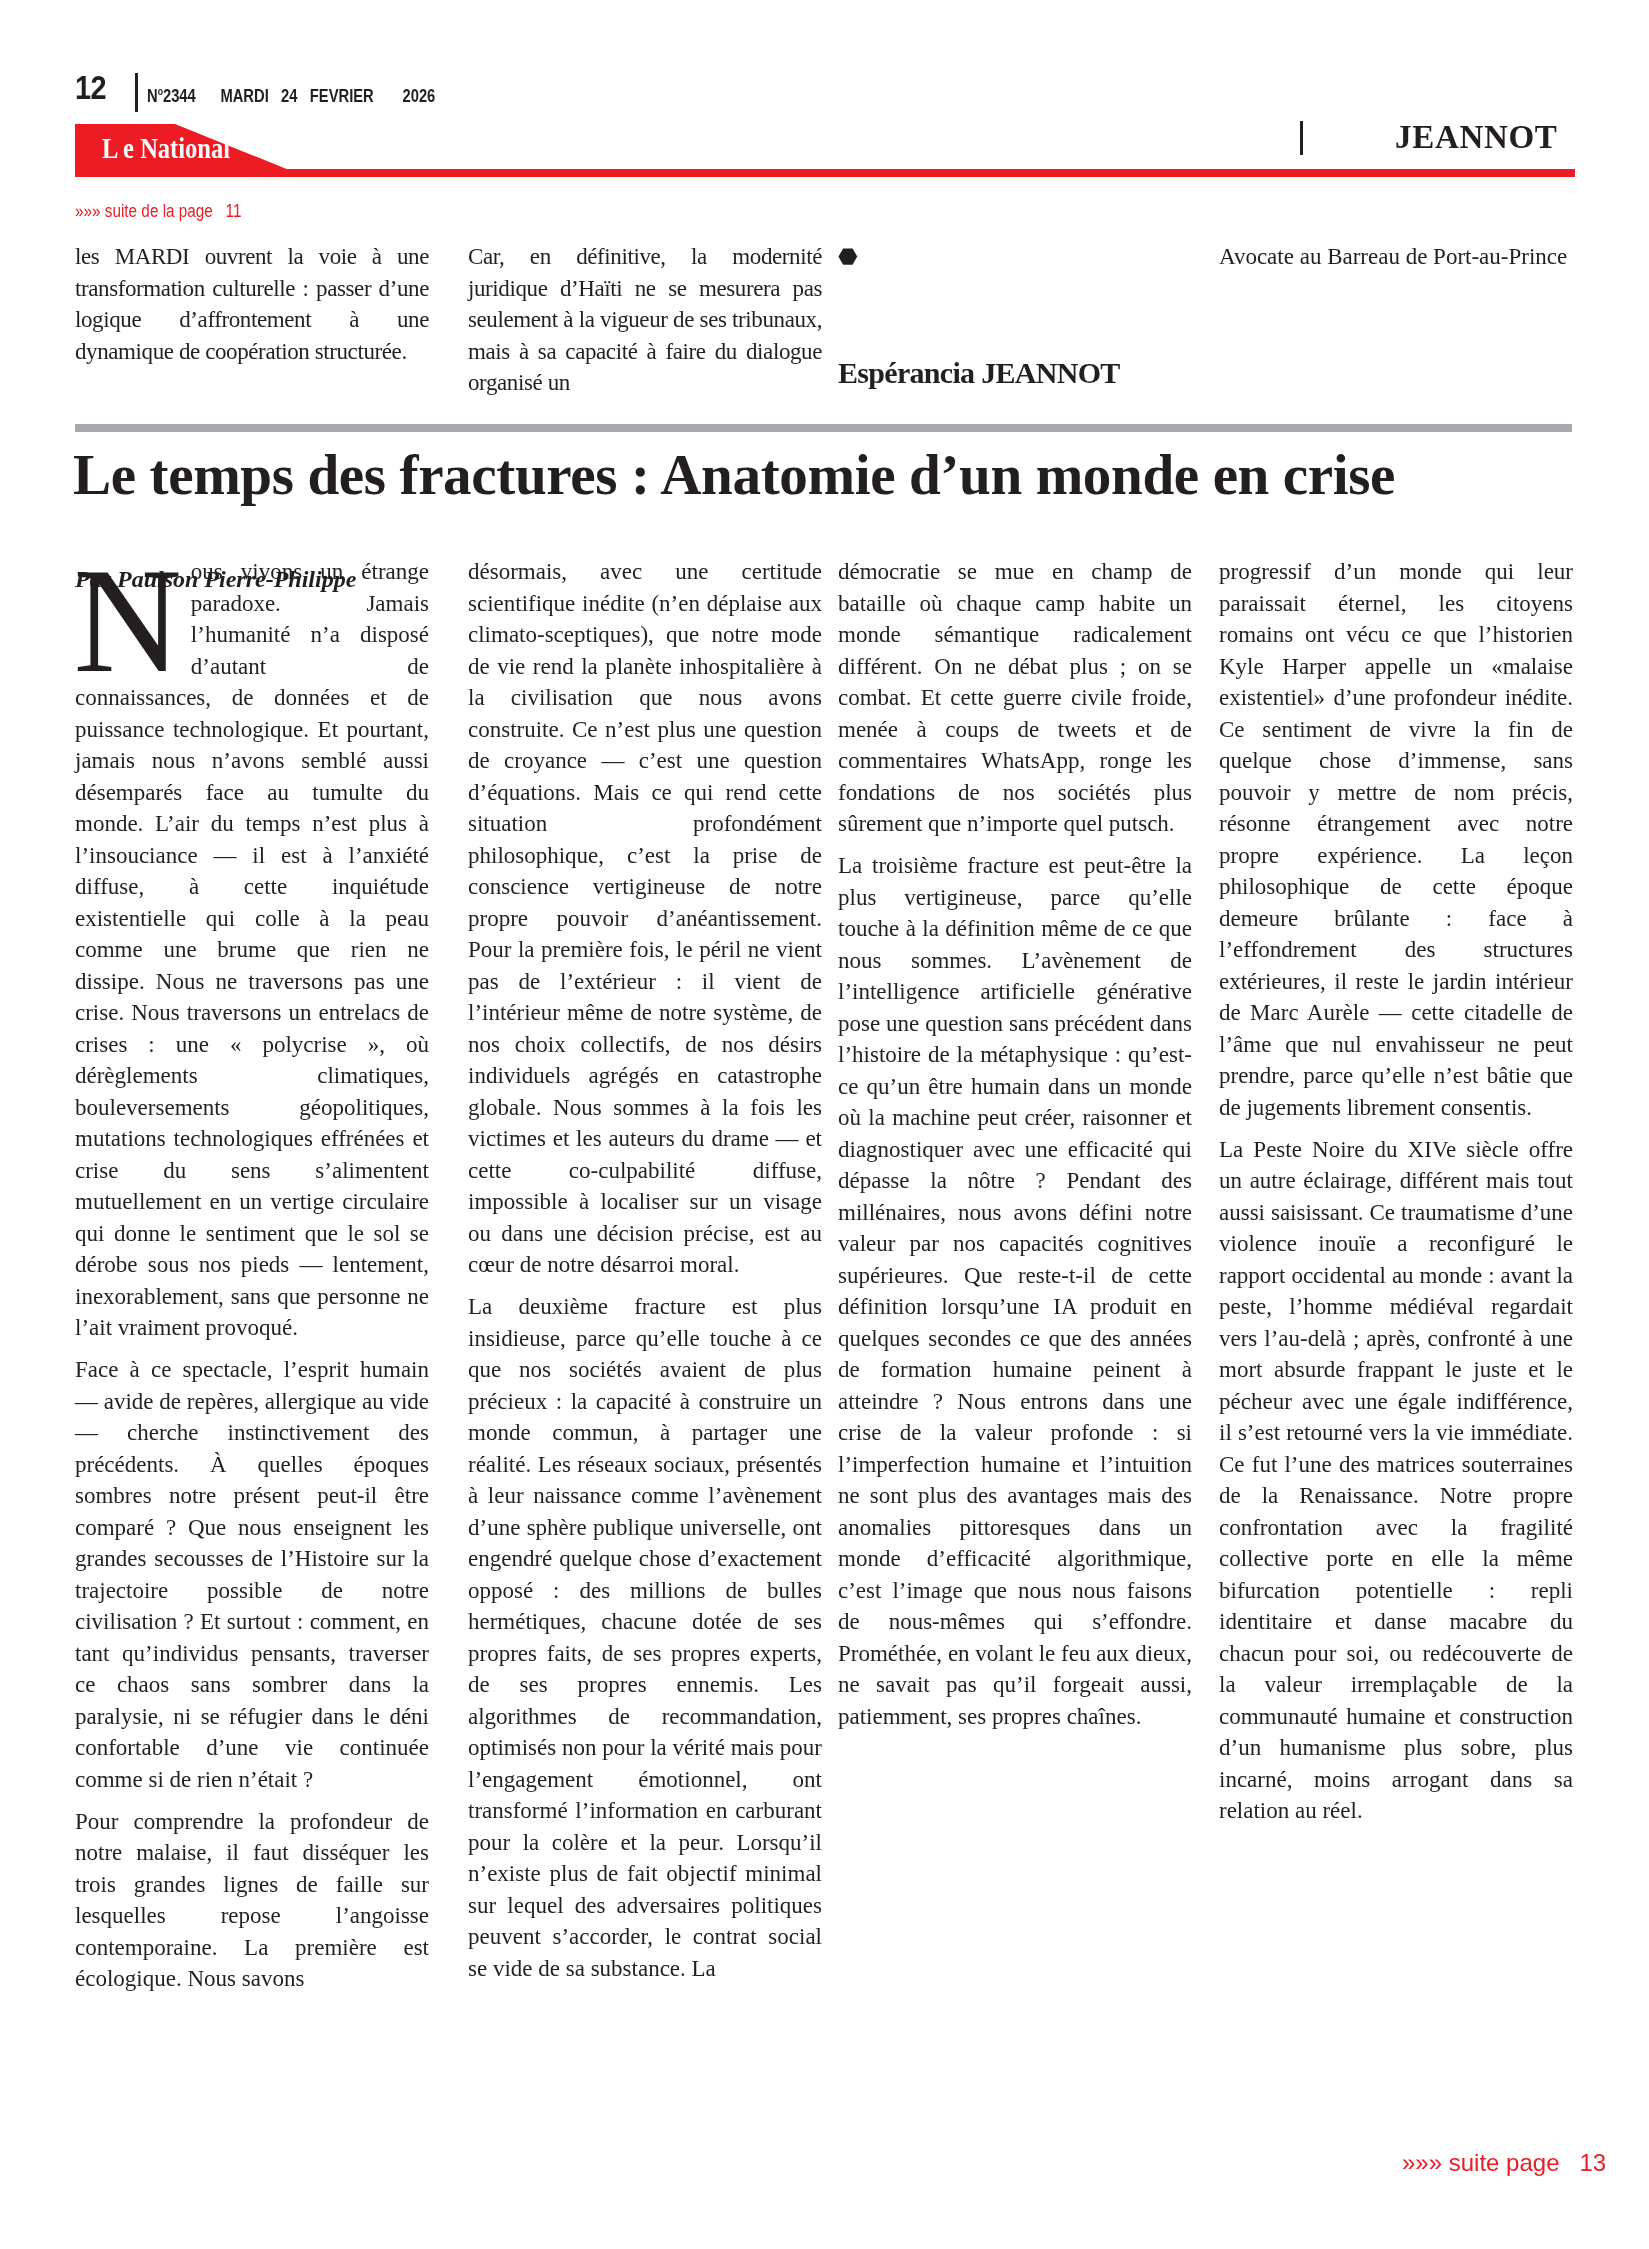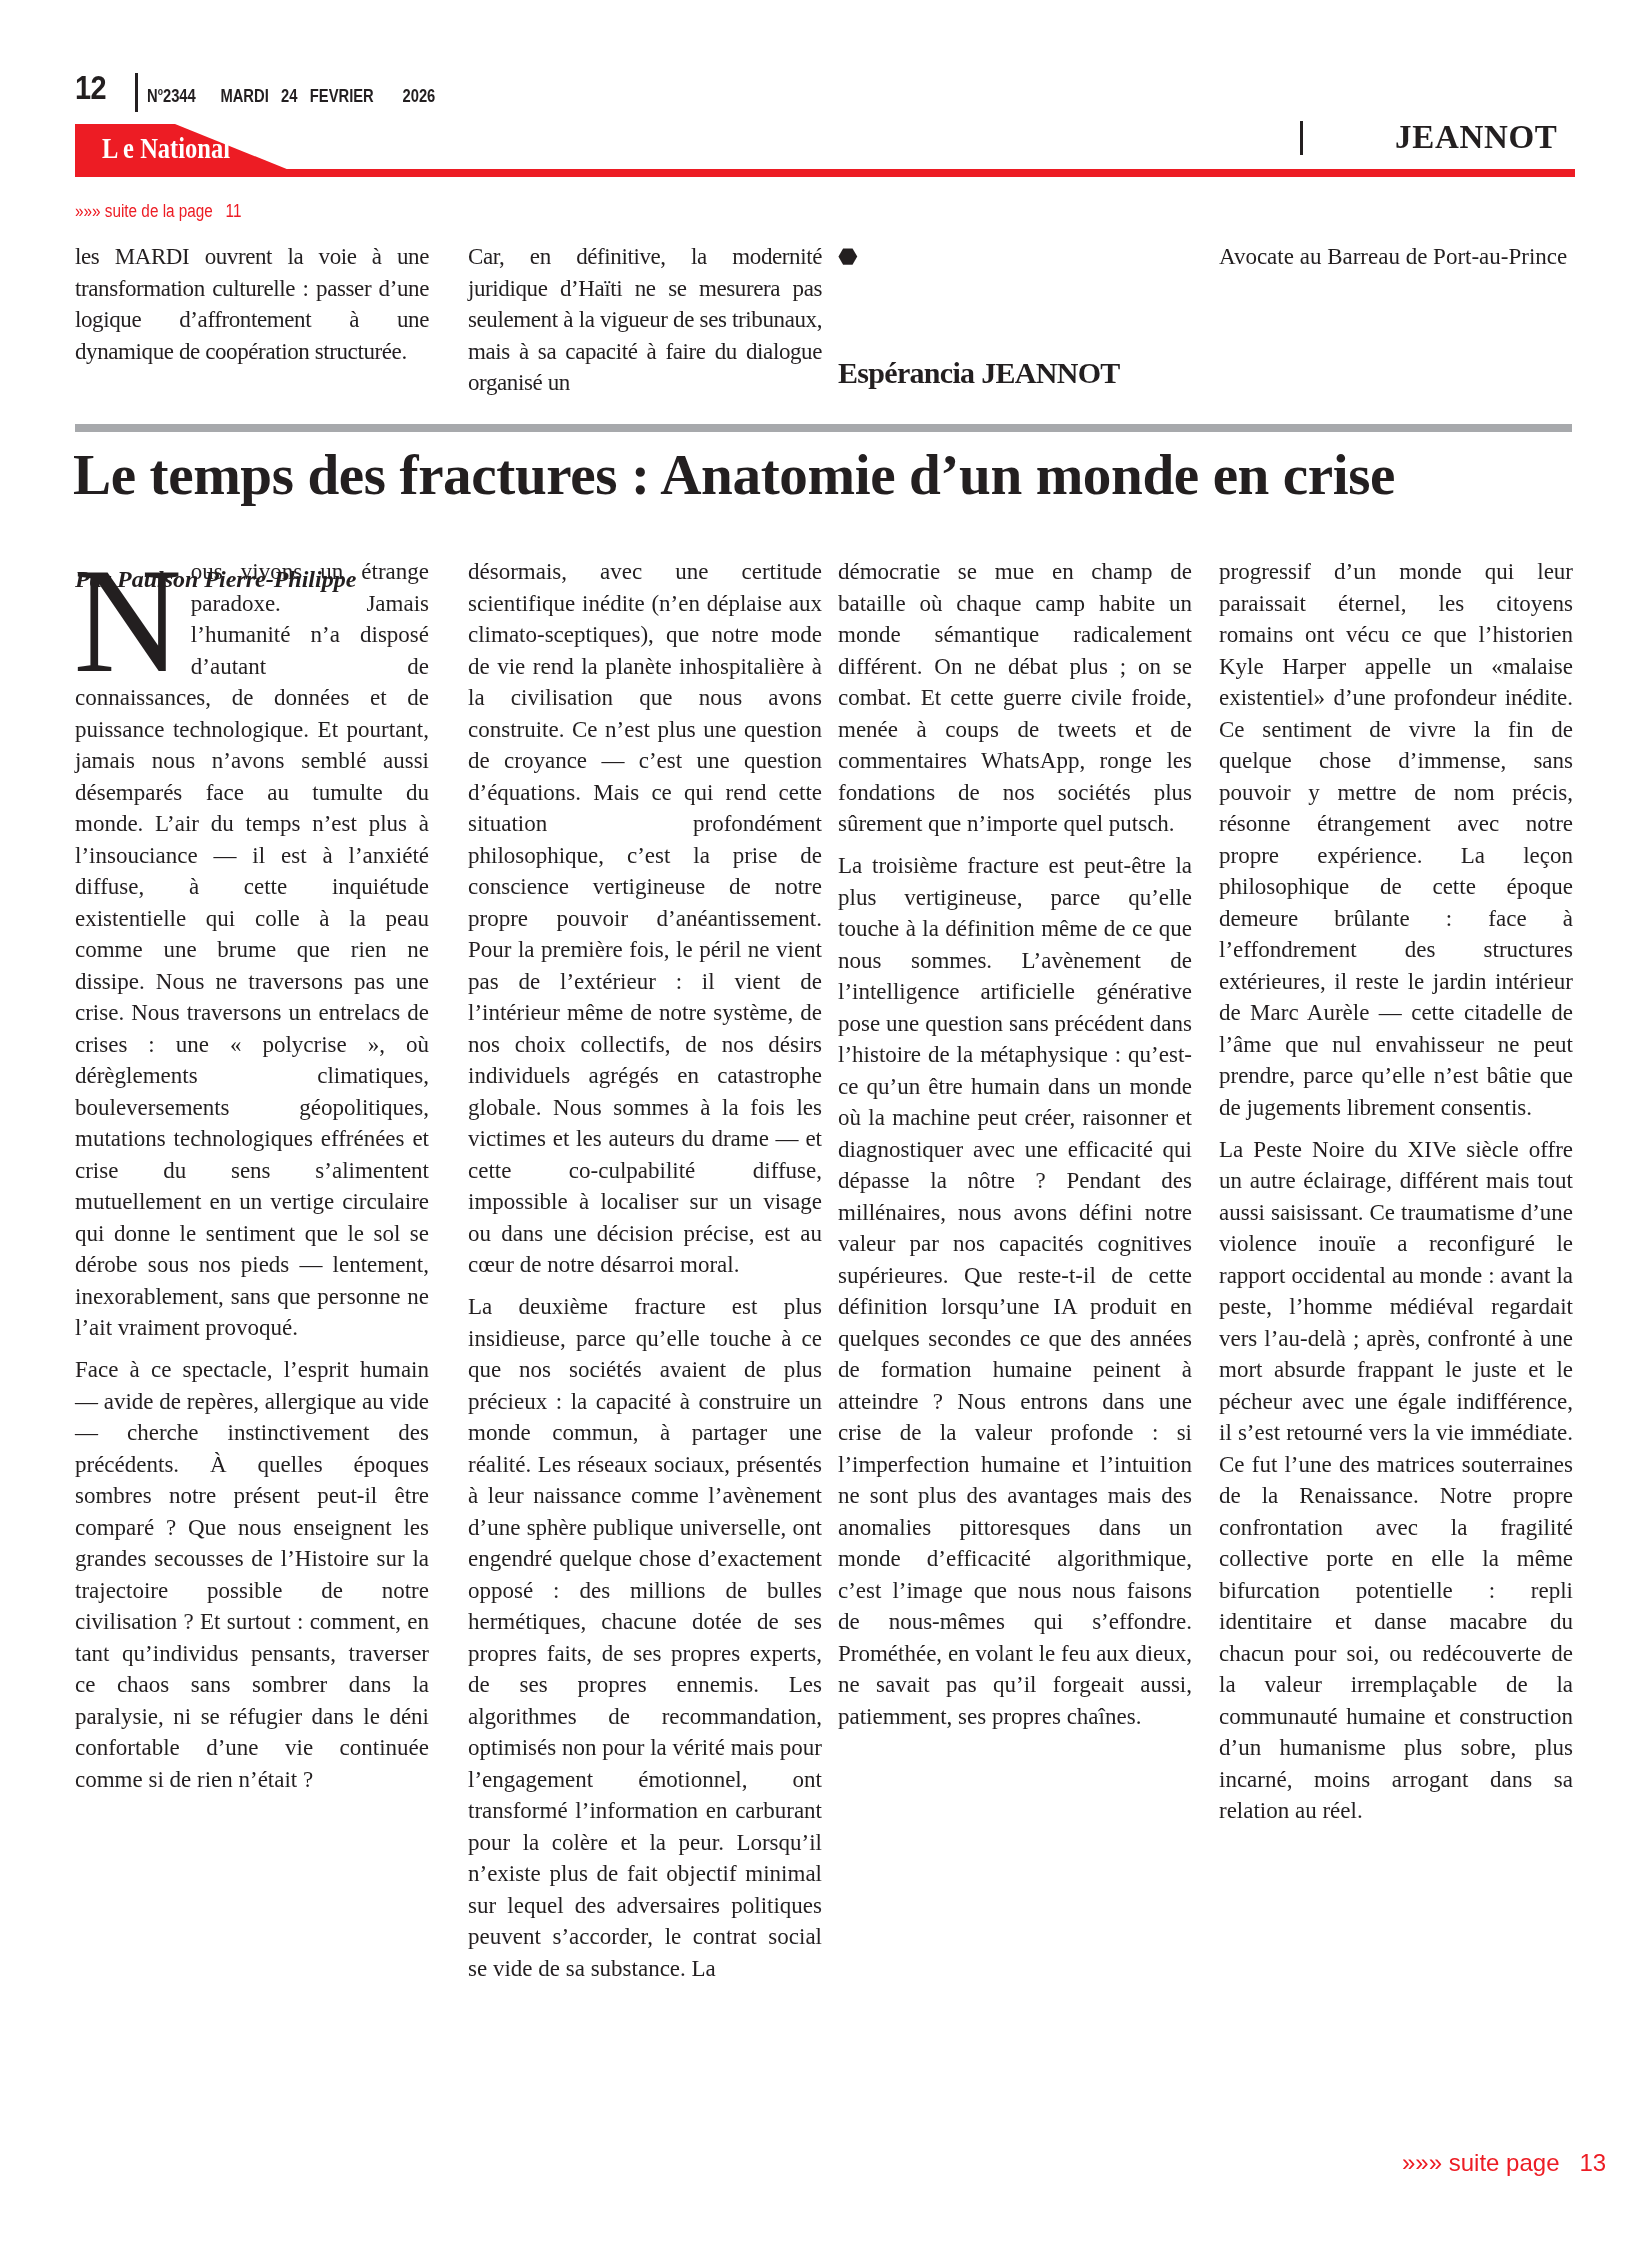--- a/index.html
+++ b/index.html
@@ -72,20 +72,21 @@
 <div class="abs signature">Espérancia JEANNOT</div>
 
 <div class="abs gray-rule"></div>
 
 <h1 class="abs headline" style="margin:0">Le temps des fractures : Anatomie d’un monde en crise</h1>
 <div class="abs byline">Par Paulson Pierre-Philippe</div>
 
 <div class="col c1 article-col">
   <p><span class="dropcap">N</span><span>ous vivons un étrange paradoxe. Jamais l’humanité n’a disposé d’autant de connaissances, de données et de puissance technologique. Et pourtant, jamais nous n’avons semblé aussi désemparés face au tumulte du monde. L’air du temps n’est plus à l’insouciance — il est à l’anxiété diffuse, à cette inquiétude existentielle qui colle à la peau comme une brume que rien ne dissipe. Nous ne traversons pas une crise. Nous traversons un entrelacs de crises : une « polycrise », où dérèglements climatiques, bouleversements géopolitiques, mutations technologiques effrénées et crise du sens s’alimentent mutuellement en un vertige circulaire qui donne le sentiment que le sol se dérobe sous nos pieds — lentement, inexorablement, sans que personne ne l’ait vraiment provoqué.</span></p>
   <p>Face à ce spectacle, l’esprit humain — avide de repères, allergique au vide — cherche instinctivement des précédents. À quelles époques sombres notre présent peut-il être comparé ? Que nous enseignent les grandes secousses de l’Histoire sur la trajectoire possible de notre civilisation ? Et surtout : comment, en tant qu’individus pensants, traverser ce chaos sans sombrer dans la paralysie, ni se réfugier dans le déni confortable d’une vie continuée comme si de rien n’était ?</p>
+  <p>Pour comprendre la profondeur de notre malaise, il faut disséquer les trois grandes lignes de faille sur lesquelles repose l’angoisse contemporaine. La première est écologique. Nous savons</p>
 </div>
 
 <div class="col c2 article-col">
   <p>désormais, avec une certitude scientifique inédite (n’en déplaise aux climato-sceptiques), que notre mode de vie rend la planète inhospitalière à la civilisation que nous avons construite. Ce n’est plus une question de croyance — c’est une question d’équations. Mais ce qui rend cette situation profondément philosophique, c’est la prise de conscience vertigineuse de notre propre pouvoir d’anéantissement. Pour la première fois, le péril ne vient pas de l’extérieur : il vient de l’intérieur même de notre système, de nos choix collectifs, de nos désirs individuels agrégés en catastrophe globale. Nous sommes à la fois les victimes et les auteurs du drame — et cette co-culpabilité diffuse, impossible à localiser sur un visage ou dans une décision précise, est au cœur de notre désarroi moral.</p>
   <p>La deuxième fracture est plus insidieuse, parce qu’elle touche à ce que nos sociétés avaient de plus précieux : la capacité à construire un monde commun, à partager une réalité. Les réseaux sociaux, présentés à leur naissance comme l’avènement d’une sphère publique universelle, ont engendré quelque chose d’exactement opposé : des millions de bulles hermétiques, chacune dotée de ses propres faits, de ses propres experts, de ses propres ennemis. Les algorithmes de recommandation, optimisés non pour la vérité mais pour l’engagement émotionnel, ont transformé l’information en carburant pour la colère et la peur. Lorsqu’il n’existe plus de fait objectif minimal sur lequel des adversaires politiques peuvent s’accorder, le contrat social se vide de sa substance. La</p>
 </div>
 
 <div class="col c3 article-col">
   <p>démocratie se mue en champ de bataille où chaque camp habite un monde sémantique radicalement différent. On ne débat plus ; on se combat. Et cette guerre civile froide, menée à coups de tweets et de commentaires WhatsApp, ronge les fondations de nos sociétés plus sûrement que n’importe quel putsch.</p>
   <p>La troisième fracture est peut-être la plus vertigineuse, parce qu’elle touche à la définition même de ce que nous sommes. L’avènement de l’intelligence artificielle générative pose une question sans précédent dans l’histoire de la métaphysique : qu’est-ce qu’un être humain dans un monde où la machine peut créer, raisonner et diagnostiquer avec une efficacité qui dépasse la nôtre ? Pendant des millénaires, nous avons défini notre valeur par nos capacités cognitives supérieures. Que reste-t-il de cette définition lorsqu’une IA produit en quelques secondes ce que des années de formation humaine peinent à atteindre ? Nous entrons dans une crise de la valeur profonde : si l’imperfection humaine et l’intuition ne sont plus des avantages mais des anomalies pittoresques dans un monde d’efficacité algorithmique, c’est l’image que nous nous faisons de nous-mêmes qui s’effondre. Prométhée, en volant le feu aux dieux, ne savait pas qu’il forgeait aussi, patiemment, ses propres chaînes.</p>

